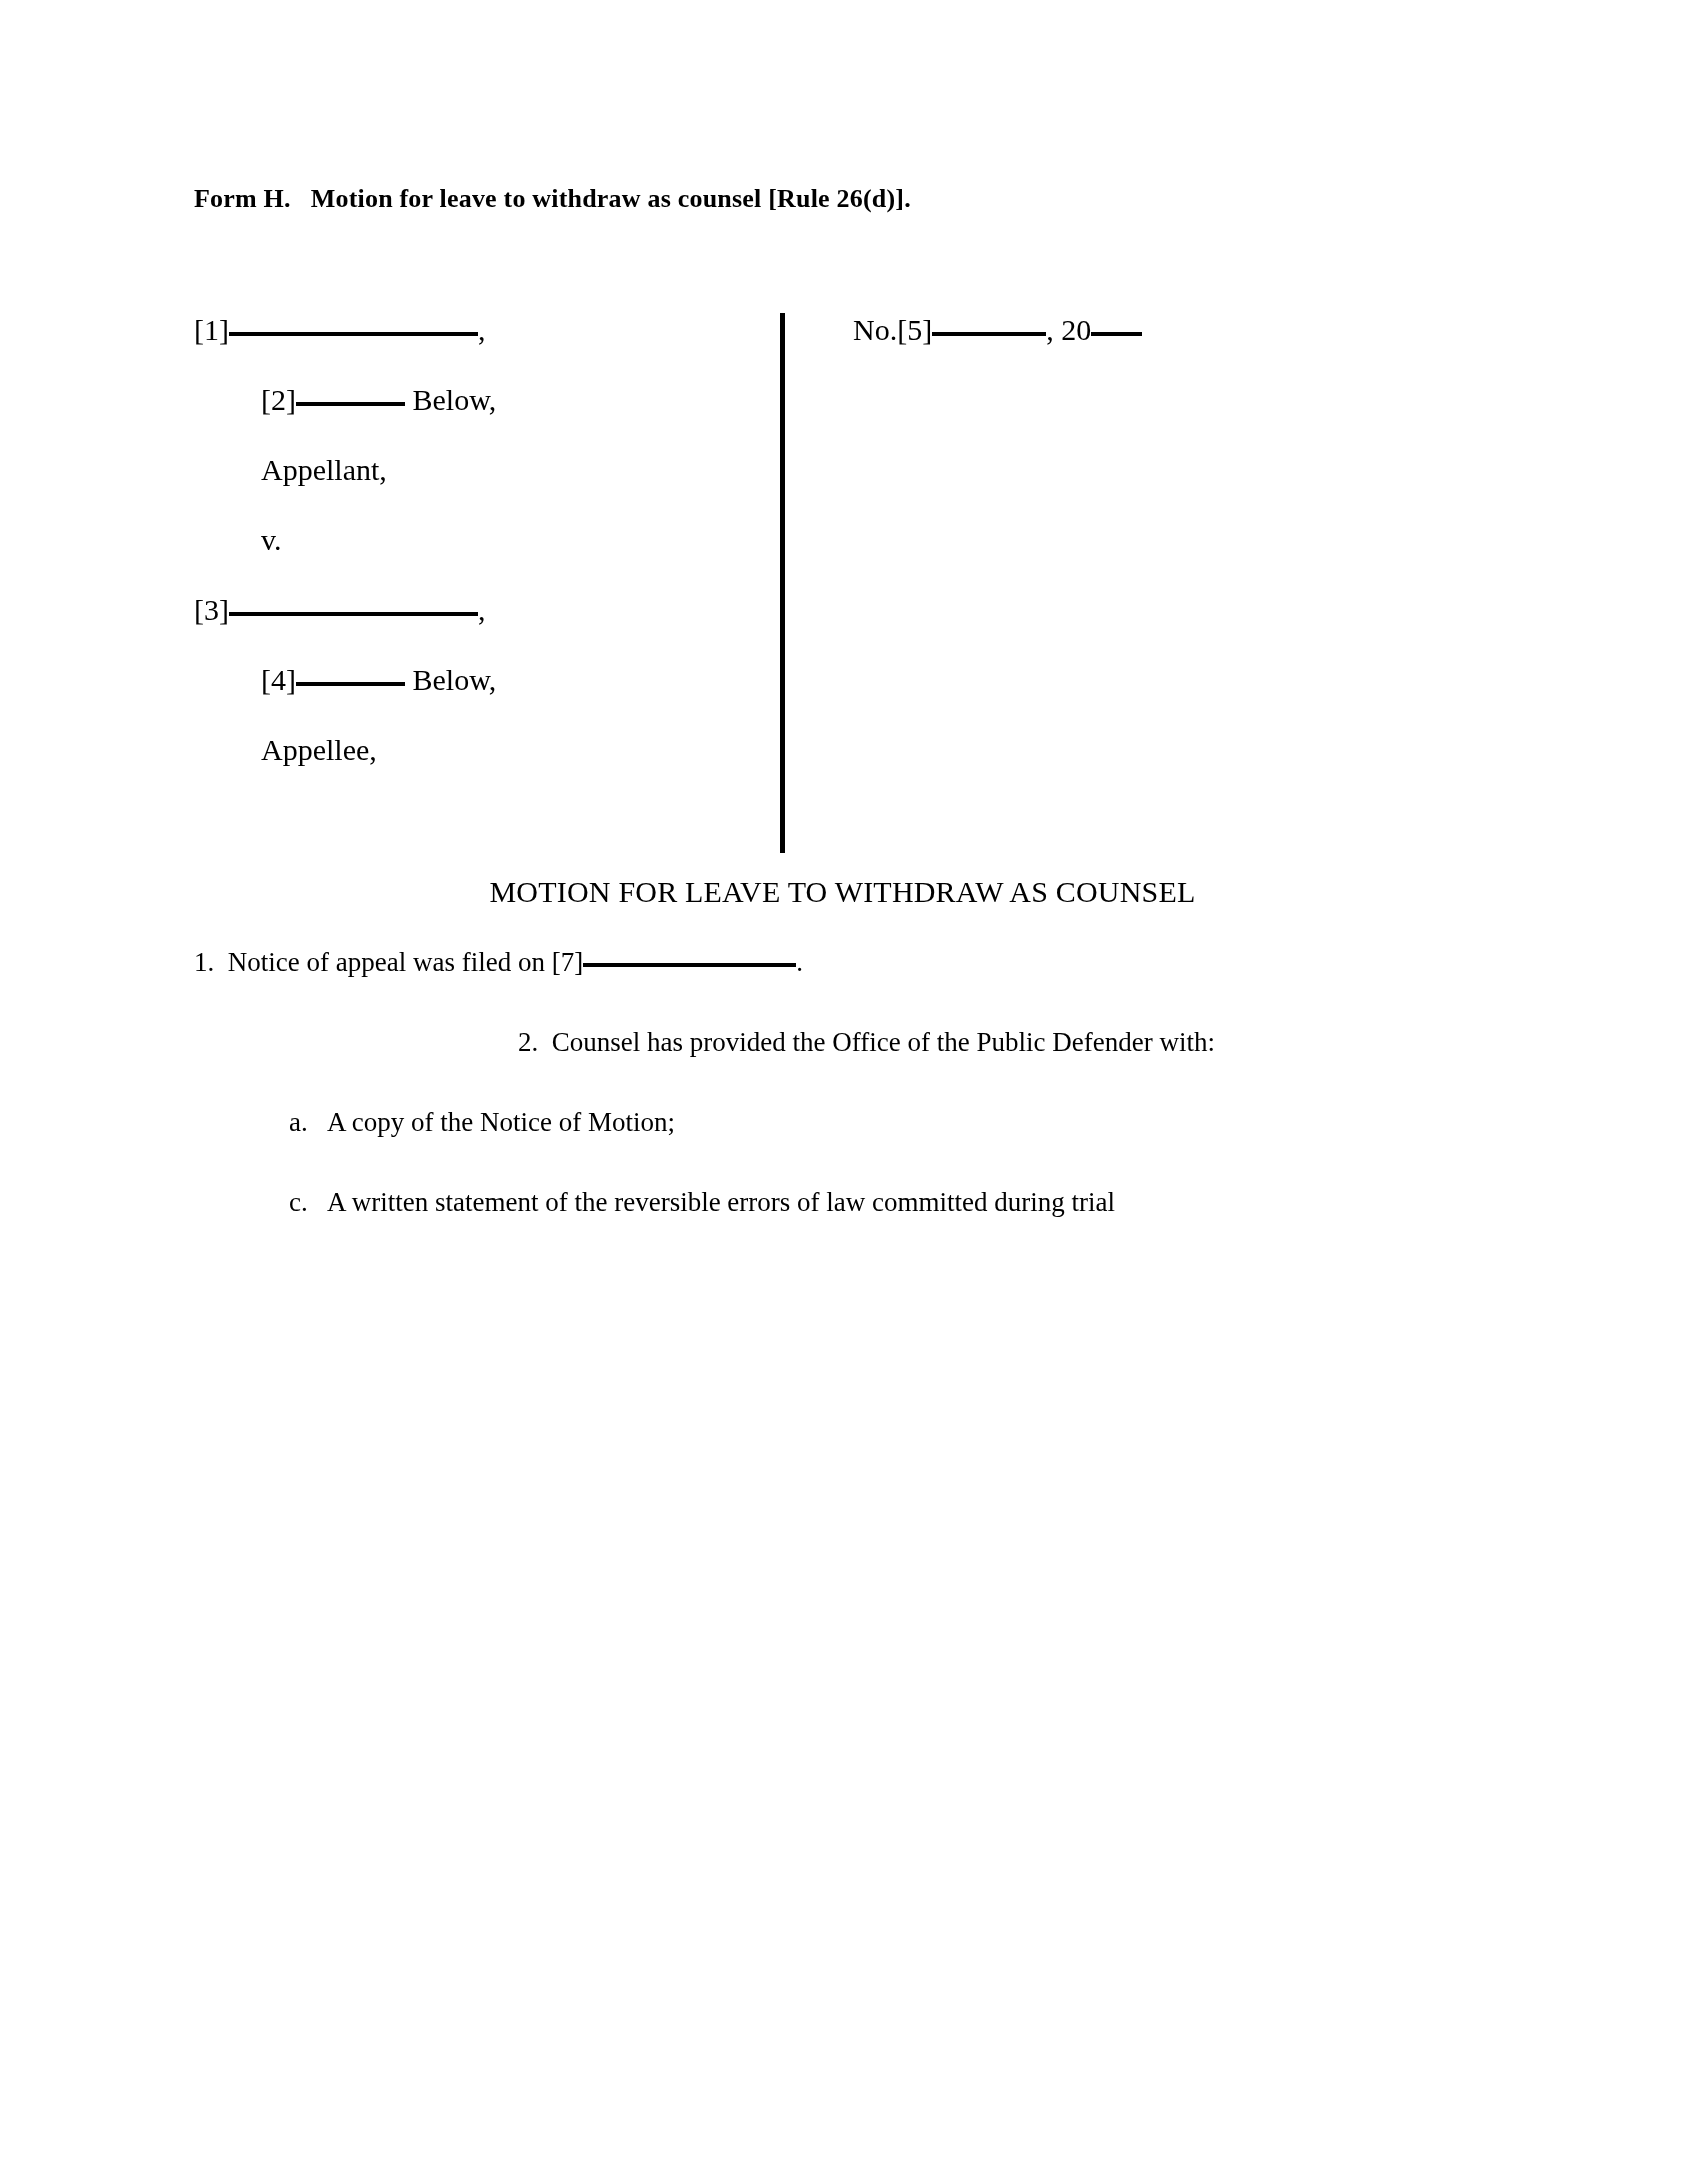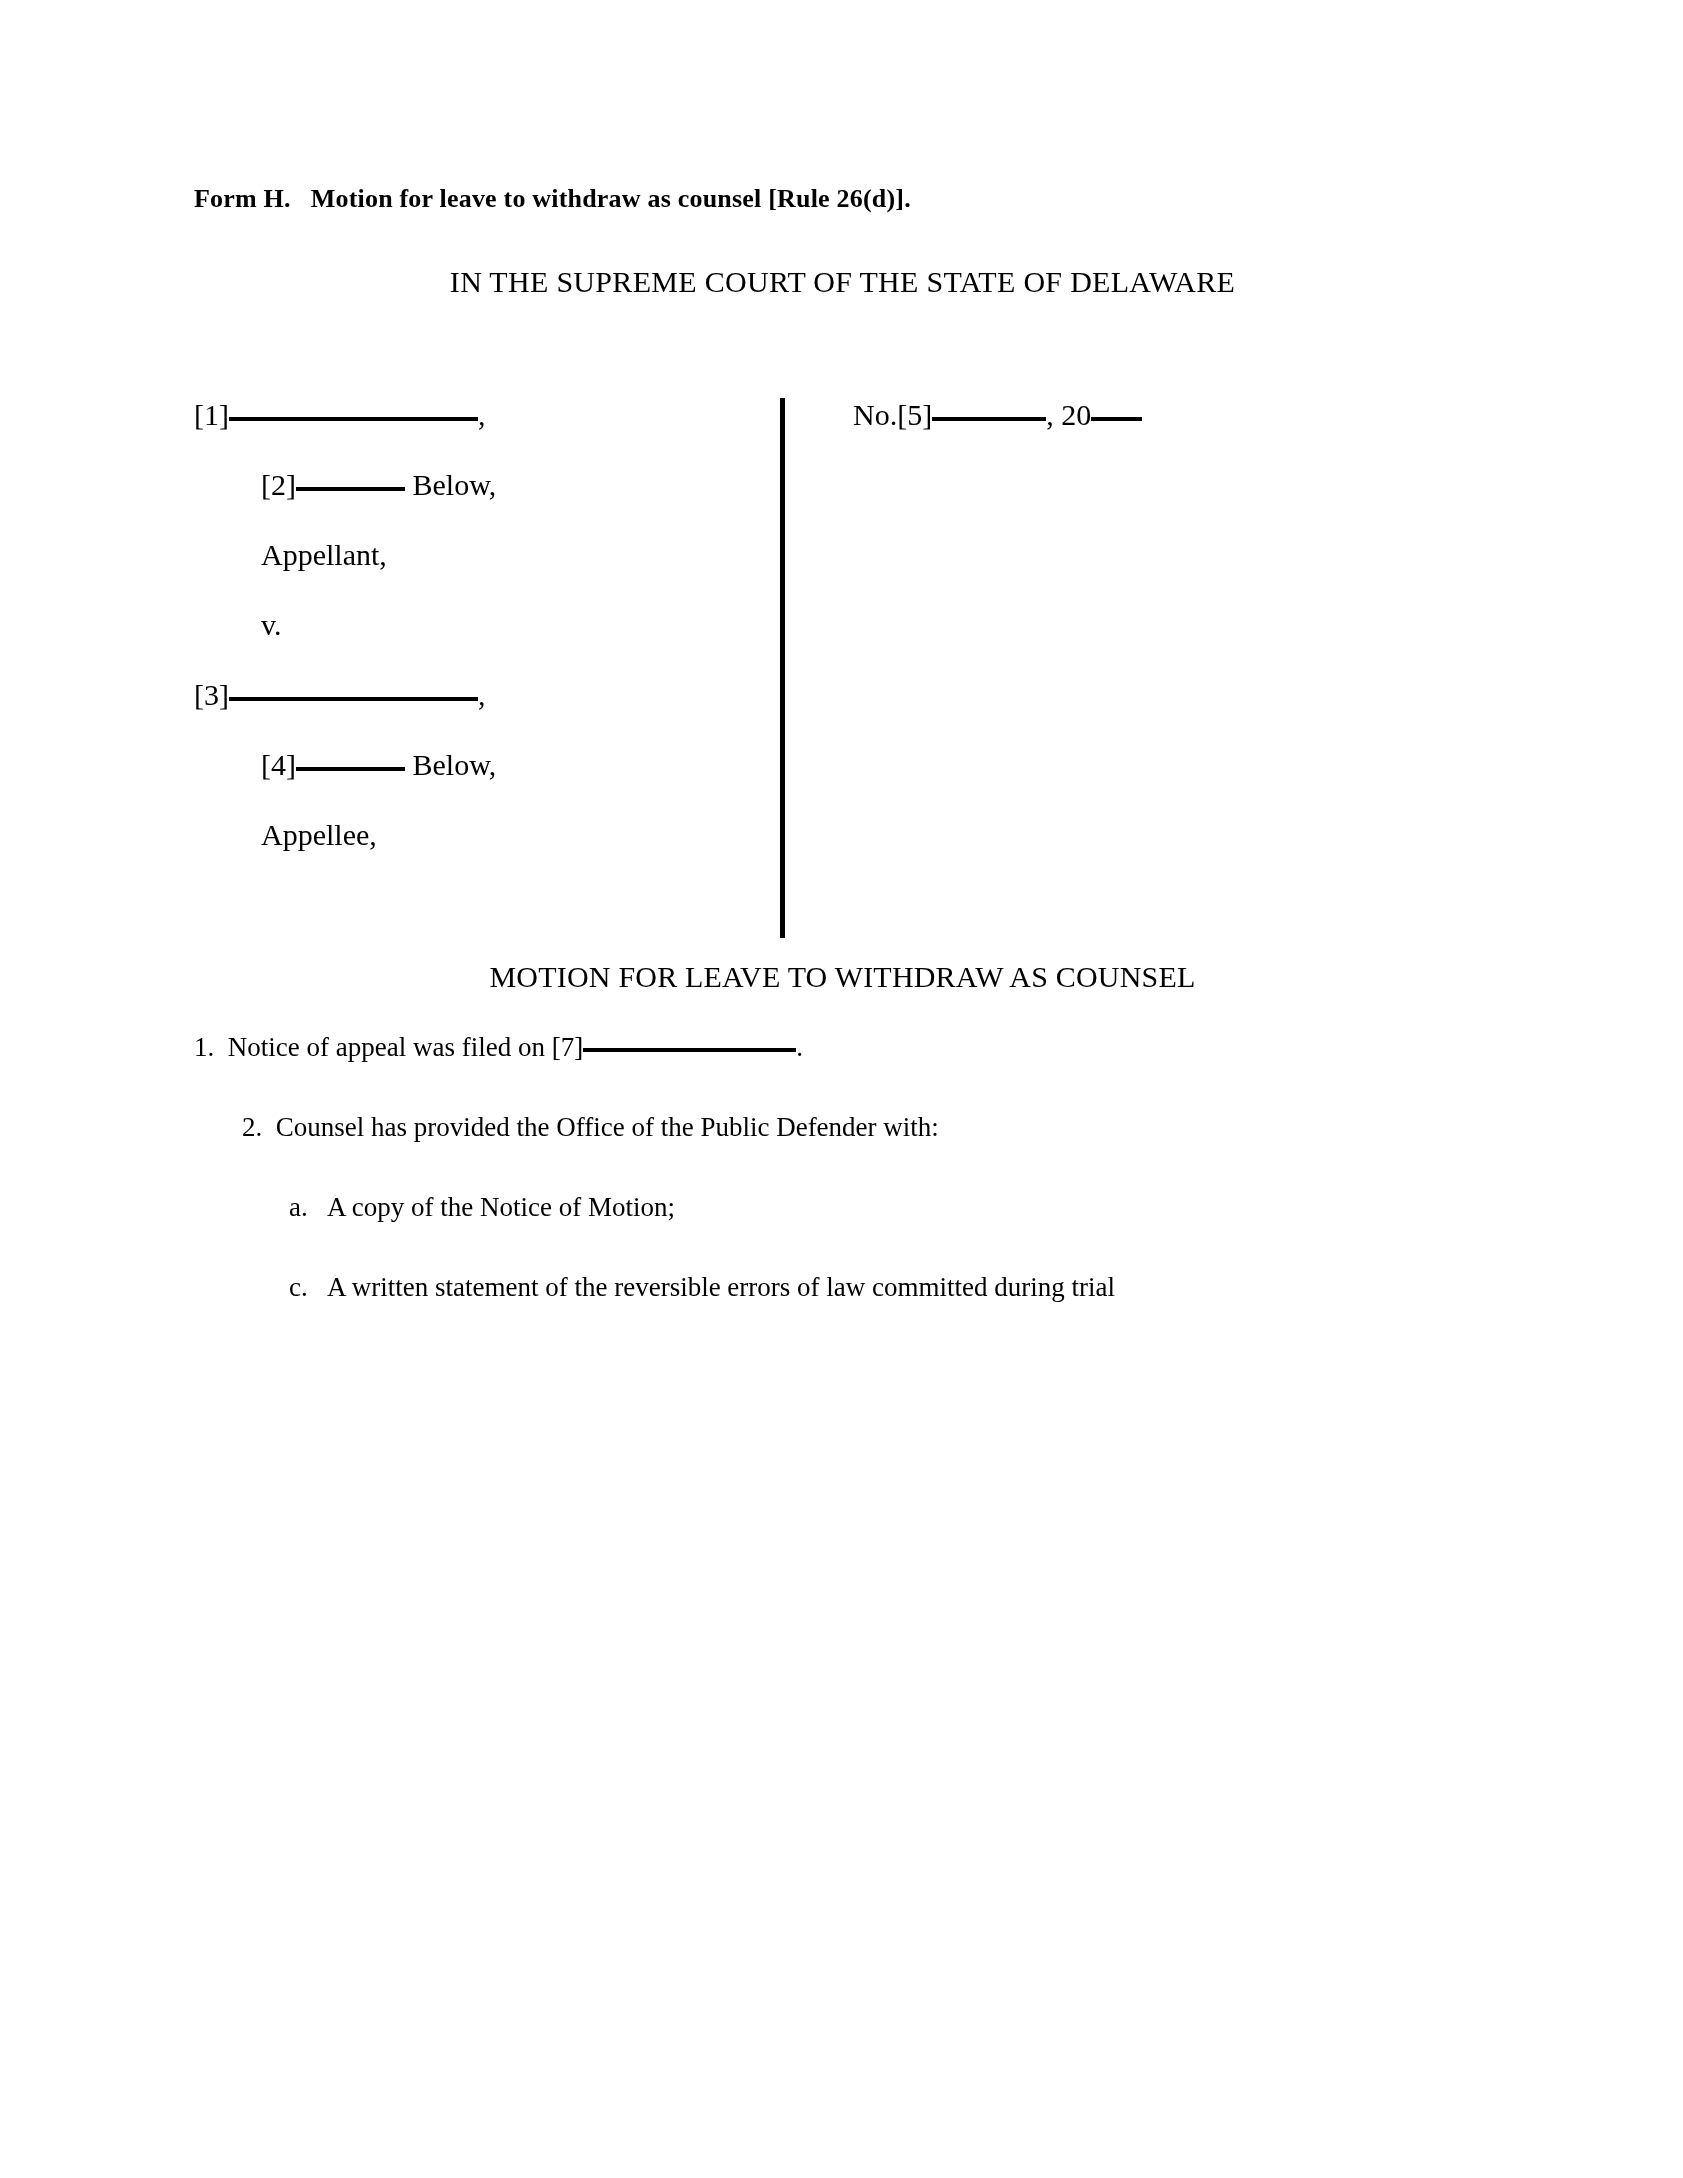--- a/index.html
+++ b/index.html
@@ -106,20 +106,21 @@
     font-size: 27px;
     line-height: 2.0;
     margin-top: 8px;
   }
   .item-1 {
     margin-top: 26px;
   }
   .item-2 {
     padding-left: 48px;
     margin-top: 26px;
+    text-align: center;
   }
   .item-abc {
     padding-left: 95px;
     margin-top: 26px;
     position: relative;
   }
   .item-abc .lbl {
     display: inline-block;
     width: 38px;
   }
@@ -144,21 +145,20 @@
 </head>
 <body>
 
 <div class="page">
   <div class="content">
 
     <div class="form-header">
       <span>Form H.</span><span class="gap"></span><span>Motion for leave to withdraw as counsel [Rule 26(d)].</span>
     </div>
 
-    <div class="court-title">IN THE SUPREME COURT OF THE STATE OF DELAWARE</div>
 
     <div class="caption">
       <div class="caption-divider"></div>
 
       <div class="caption-left">
         <div class="cap-line">
           <span>[1]</span><span class="rule rule-long"></span><span>,</span>
         </div>
         <div class="cap-line cap-indent">
           <span>[2]</span><span class="rule rule-mid"></span> <span>Below,</span>

